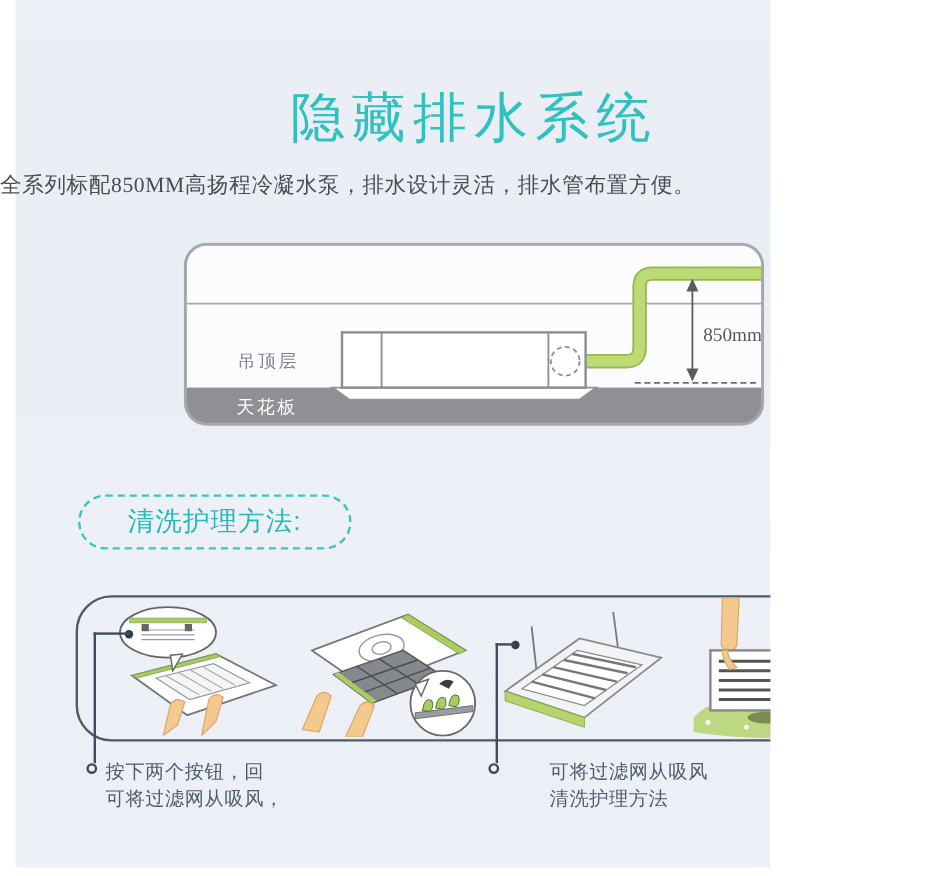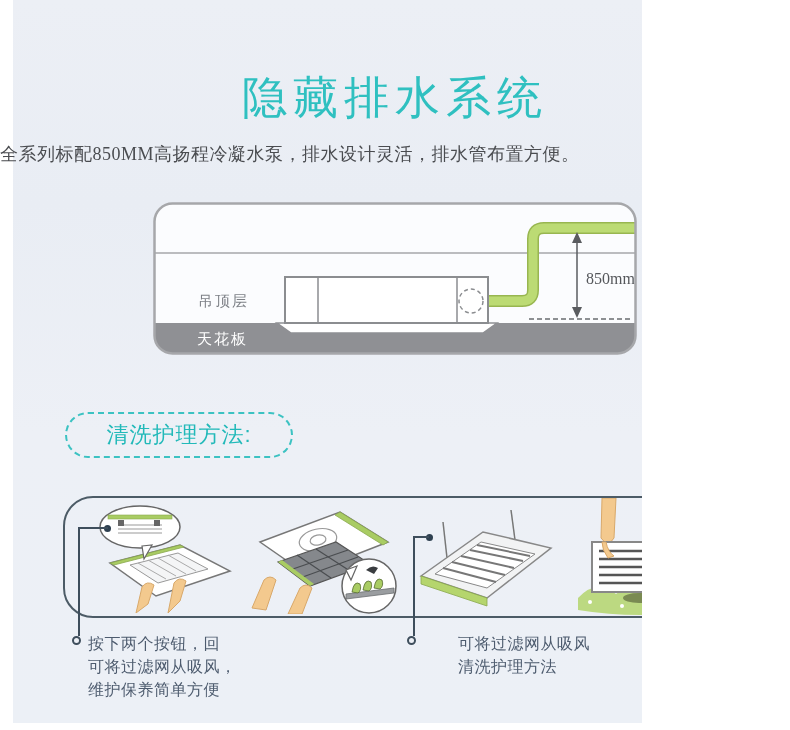--- a/index.html
+++ b/index.html
@@ -185,19 +185,18 @@
   <div class="conn" style="left:413px; top:536px; width:2px; height:100px;"></div>
   <div class="conn-ring" style="left:407px; top:636px;"></div>
 
   <div class="conn-dot" style="left:689px; top:554px;"></div>
   <div class="conn" style="left:691px; top:558px; width:2px; height:78px;"></div>
   <div class="conn-ring" style="left:687px; top:636px;"></div>
 
   <div class="caption caption-1">
     <div>按下两个按钮，回</div>
     <div>可将过滤网从吸风，</div>
-    <div>维护保养简单方便</div>
   </div>
   <div class="caption caption-2">
     <div>可将过滤网从吸风</div>
     <div>清洗护理方法</div>
   </div>
 </div>
 
 </body></html>

